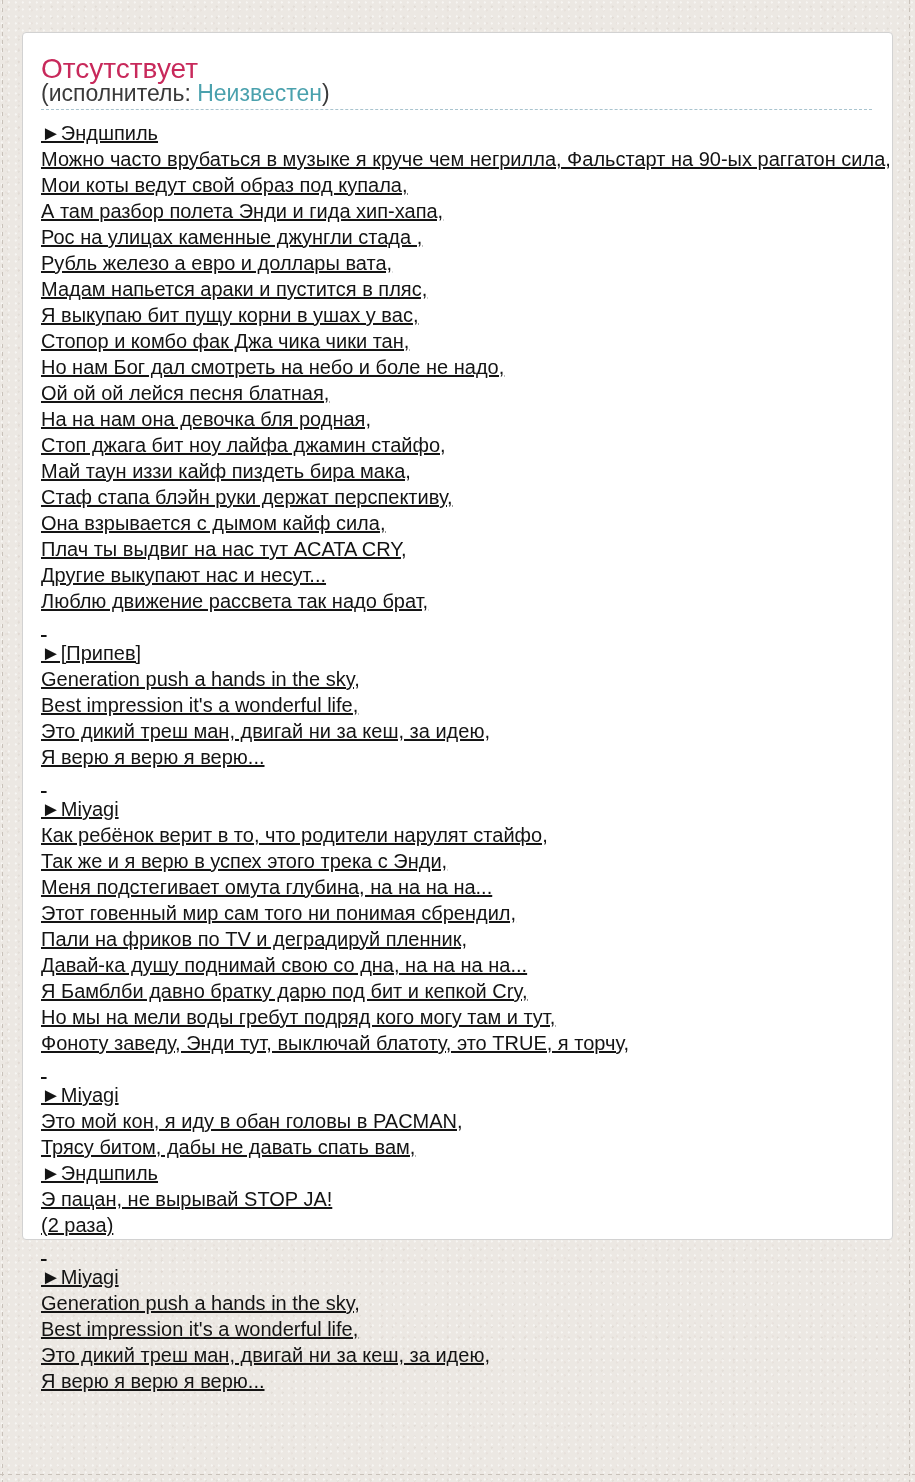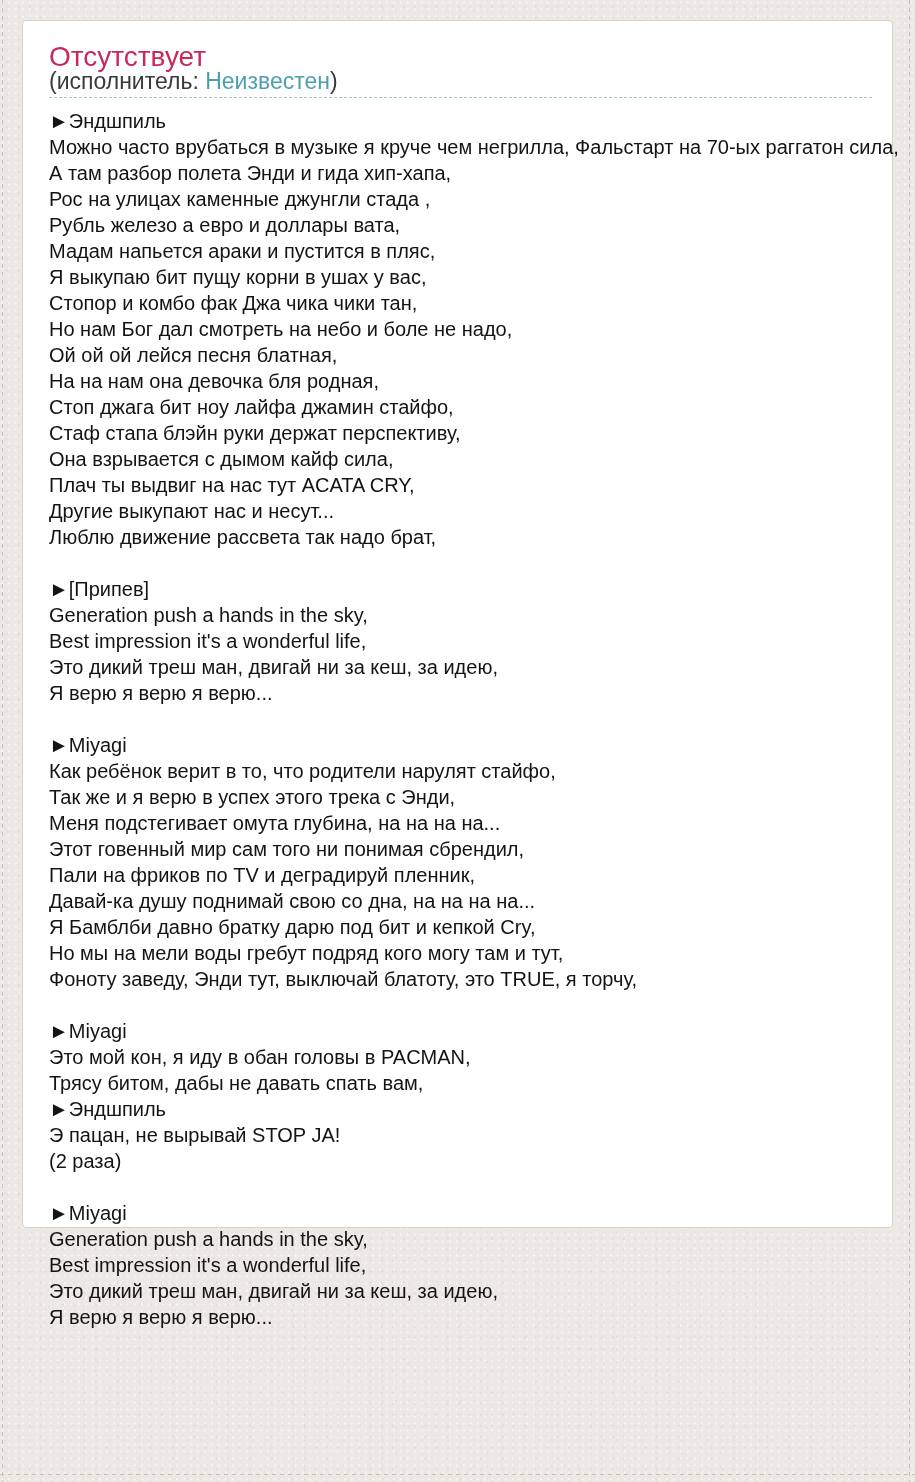--- a/index.html
+++ b/index.html
@@ -29,26 +29,26 @@
     position:absolute;top:0;bottom:0;width:1px;
     background:repeating-linear-gradient(180deg,var(--stitch-color) 0 4px,transparent 4px 8px);
   }
   .stitch-v.left{left:2px;}
   .stitch-v.right{left:909px;}
   .stitch-h{
     position:absolute;left:0;right:0;top:1474px;height:1px;
     background:repeating-linear-gradient(90deg,var(--stitch-color) 0 4px,transparent 4px 8px);
   }
   .card{
-    position:absolute;left:22px;top:20px;width:871px;height:1208px;
+    position:absolute;left:22px;top:32px;width:871px;height:1208px;
     box-sizing:border-box;
     background:#ffffff;
     border:1px solid var(--card-border);
     border-radius:4px;
-    padding:22px 20px 0 26px;
+    padding:22px 20px 0 18px;
   }
   .song-title{
     margin:0;
     font-size:28px;line-height:28px;font-weight:400;
     color:var(--title-color);
   }
   .artist-line{
     font-size:23px;line-height:20px;
     color:var(--muted-color);
     padding-bottom:6px;
@@ -58,51 +58,54 @@
     color:var(--link-color);
     text-decoration:none;
     cursor:pointer;
   }
   .lyrics{
     margin-top:10px;
     font-size:20px;line-height:26px;
     color:var(--text-color);
     white-space:nowrap;
     overflow:visible;
+    text-decoration:underline;
   }
   .lyrics .line{height:26px;}
 </style>
 </head>
 <body>
 
 <div class="page">
   <div class="stitch-v left"></div>
   <div class="stitch-v right"></div>
   <div class="stitch-h"></div>
 
   <div class="card">
     <h1 class="song-title">Отсутствует</h1>
 
     <div class="artist-line">
       <span>(исполнитель: </span><a>Неизвестен</a><span>)</span>
     </div>
 
     <div class="lyrics">
         <div class="line">►Эндшпиль</div>
-        <div class="line">Можно часто врубаться в музыке я круче чем негрилла, Фальстарт на 70-ых раггатон сила,</div>
+        <div class="line">Можно часто врубаться в музыке я круче чем негрилла, Фальстарт на 90-ых раггатон сила,</div>
+        <div class="line">Мои коты ведут свой образ под купала,</div>
         <div class="line">А там разбор полета Энди и гида хип-хапа,</div>
         <div class="line">Рос на улицах каменные джунгли стада ,</div>
         <div class="line">Рубль железо а евро и доллары вата,</div>
         <div class="line">Мадам напьется араки и пустится в пляс,</div>
         <div class="line">Я выкупаю бит пущу корни в ушах у вас,</div>
         <div class="line">Стопор и комбо фак Джа чика чики тан,</div>
         <div class="line">Но нам Бог дал смотреть на небо и боле не надо,</div>
         <div class="line">Ой ой ой лейся песня блатная,</div>
         <div class="line">На на нам она девочка бля родная,</div>
         <div class="line">Стоп джага бит ноу лайфа джамин стайфо,</div>
+        <div class="line">Май таун иззи кайф пиздеть бира мака,</div>
         <div class="line">Стаф стапа блэйн руки держат перспективу,</div>
         <div class="line">Она взрывается с дымом кайф сила,</div>
         <div class="line">Плач ты выдвиг на нас тут ACATA CRY,</div>
         <div class="line">Другие выкупают нас и несут...</div>
         <div class="line">Люблю движение рассвета так надо брат,</div>
         <div class="line">&nbsp;</div>
         <div class="line">►[Припев]</div>
         <div class="line">Generation push a hands in the sky,</div>
         <div class="line">Best impression it's a wonderful life,</div>
         <div class="line">Это дикий треш ман, двигай ни за кеш, за идею,</div>

